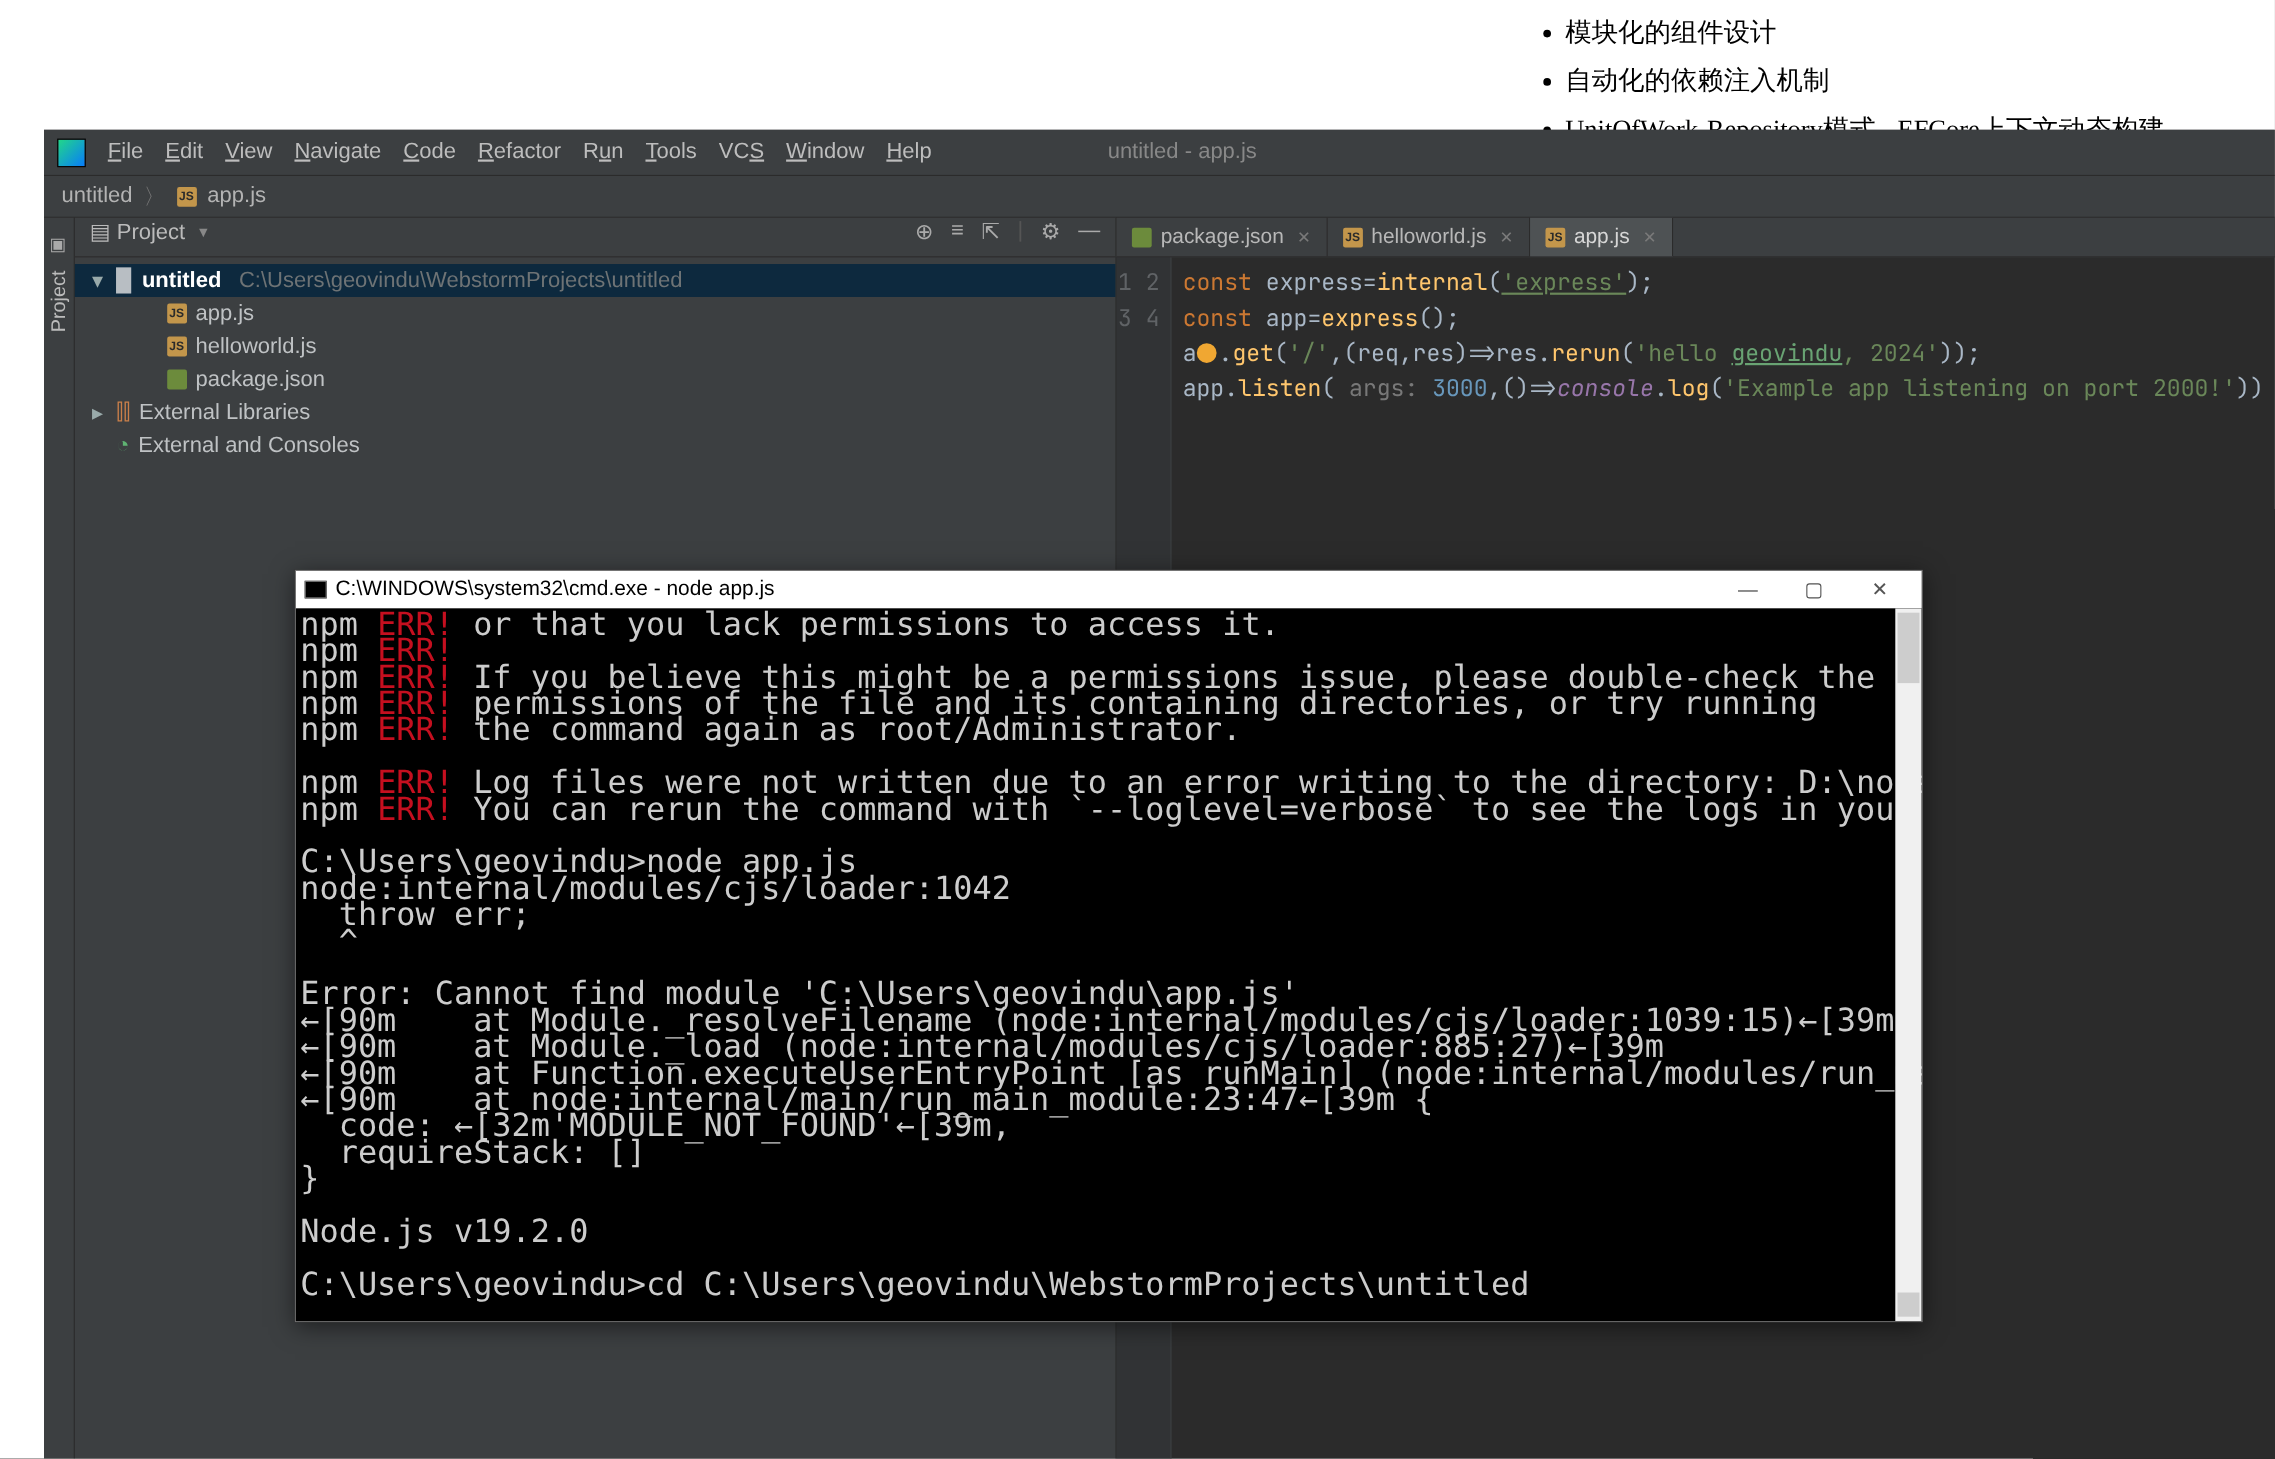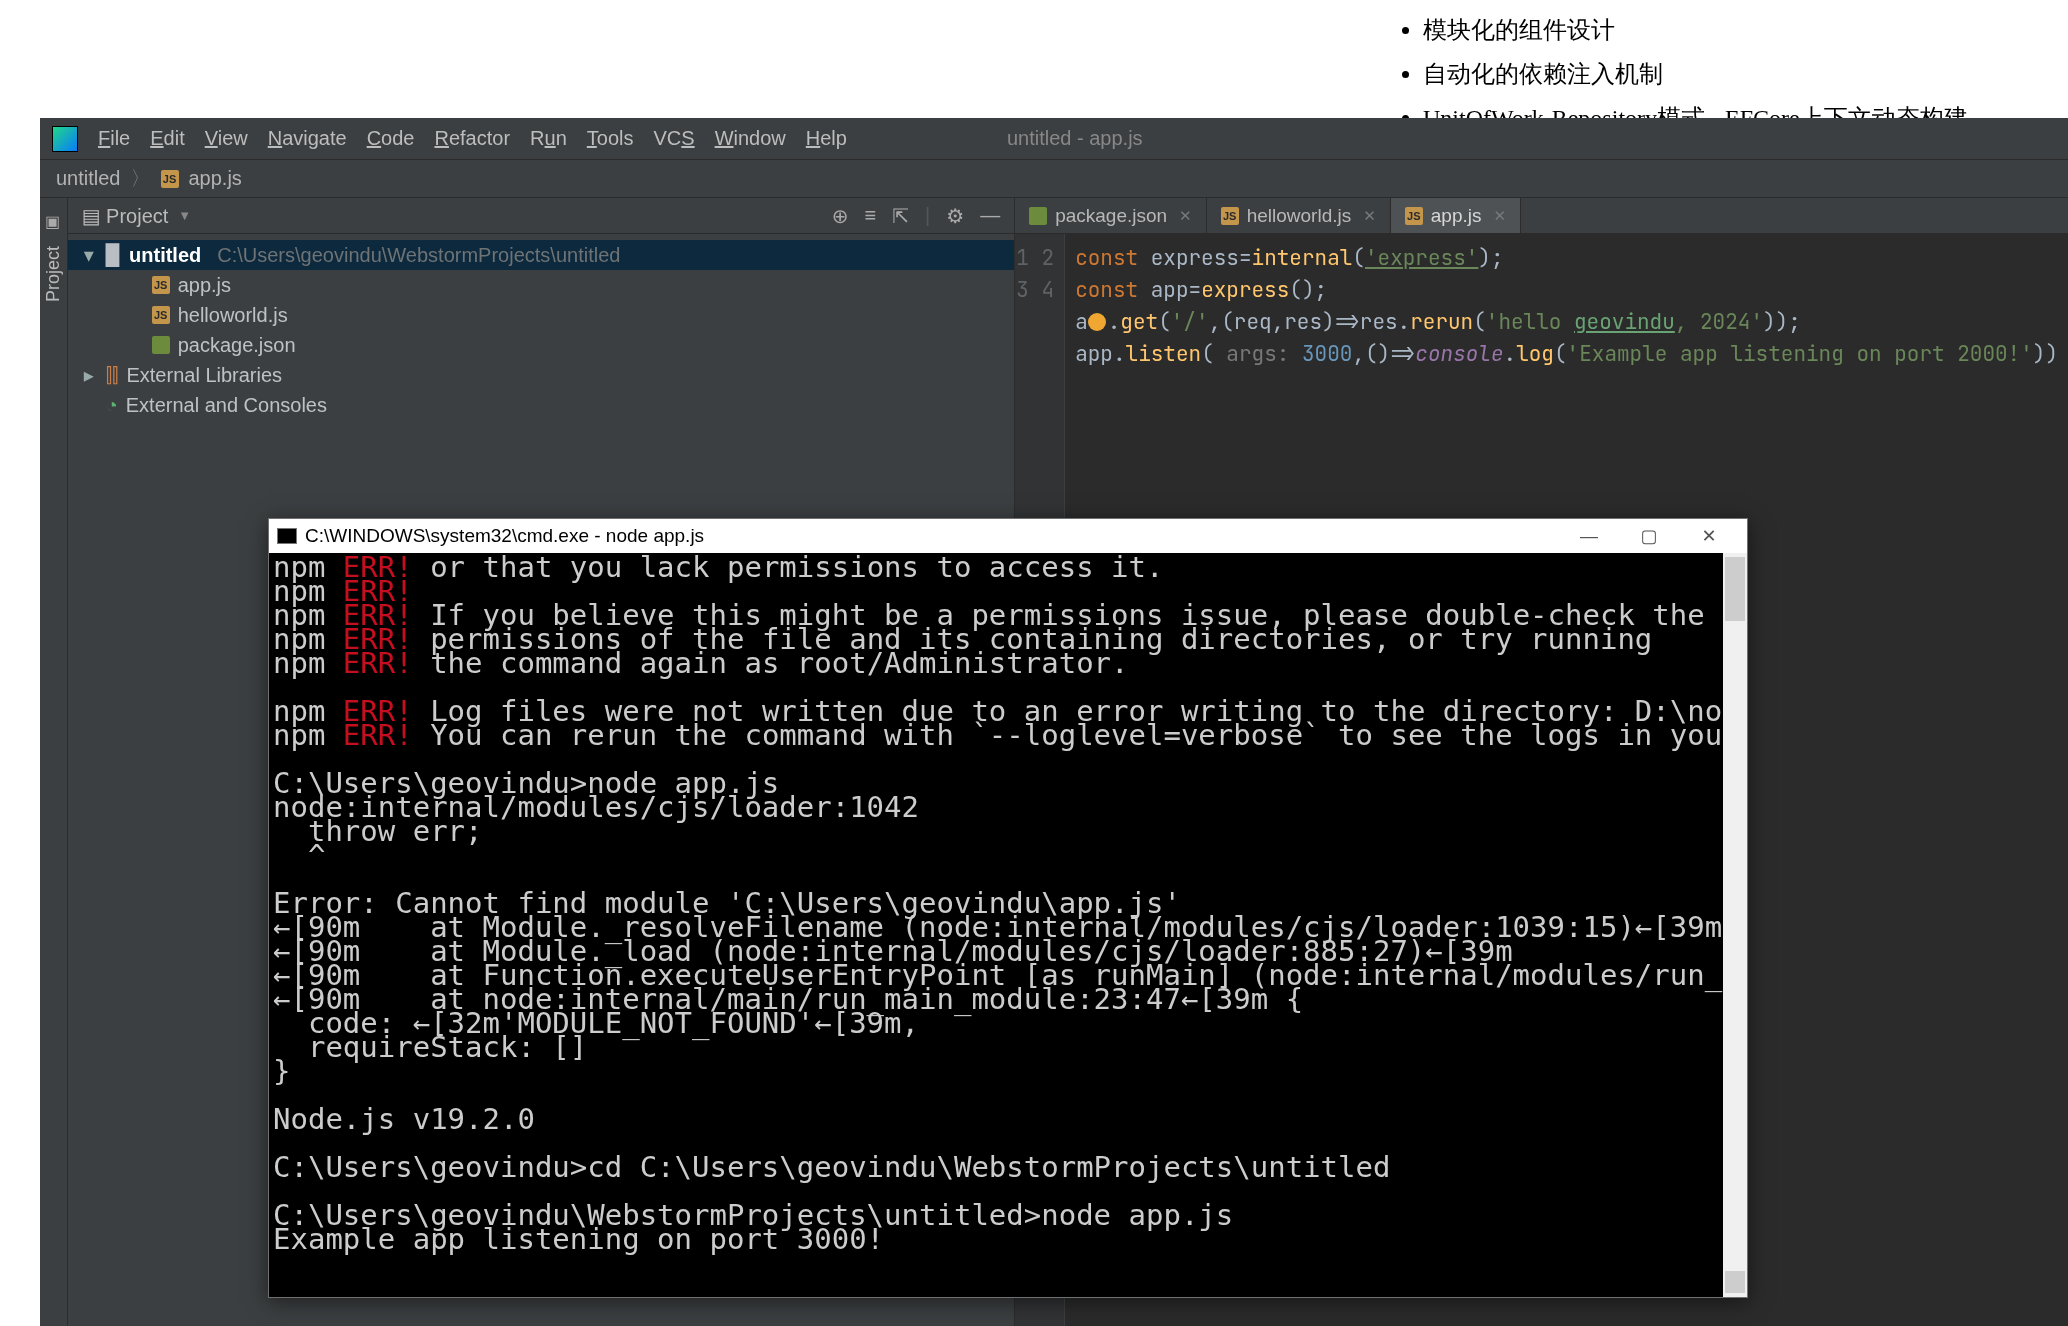--- a/index.html
+++ b/index.html
@@ -101,21 +101,21 @@
 .project-panel {
   width: 960px;
   background:#3c3f41;
   border-right:1px solid #2b2b2b;
   display:flex;
   flex-direction:column;
 }
 .project-header{
   height:36px;
   display:flex;
-  align-items:center;
+  align-items:flex-start;
   padding:0 14px;
   gap:10px;
   border-bottom:1px solid #2b2b2b;
 }
 .project-header .ph-left{display:flex;align-items:center;gap:10px;}
 .dropdown-ic{color:#888;font-size:13px;}
 .project-header .ph-right{
   margin-left:auto;
   display:flex;
   gap:16px;
@@ -216,21 +216,21 @@
   vertical-align:middle;margin-right:2px;
   position:relative;top:-1px;
 }
 
 
 .cmd{
   position:absolute;
   left:228px;
   top:400px;
   width:1480px;
-  height:780px;
+  height:684px;
   background:#000;
   border:1px solid #707070;
   box-shadow:0 4px 20px rgba(0,0,0,.5);
 }
 .cmd-title{
   height:34px;
   background:#fff;
   color:#000;
   display:flex;
   align-items:center;

